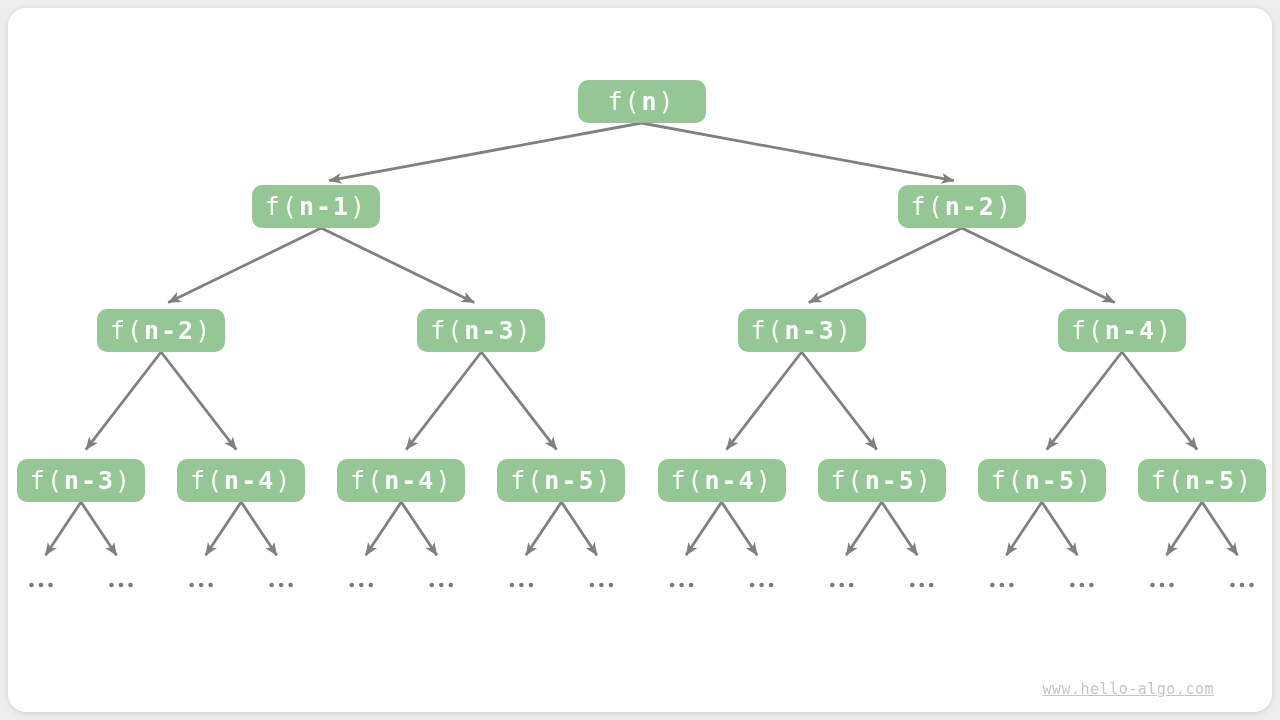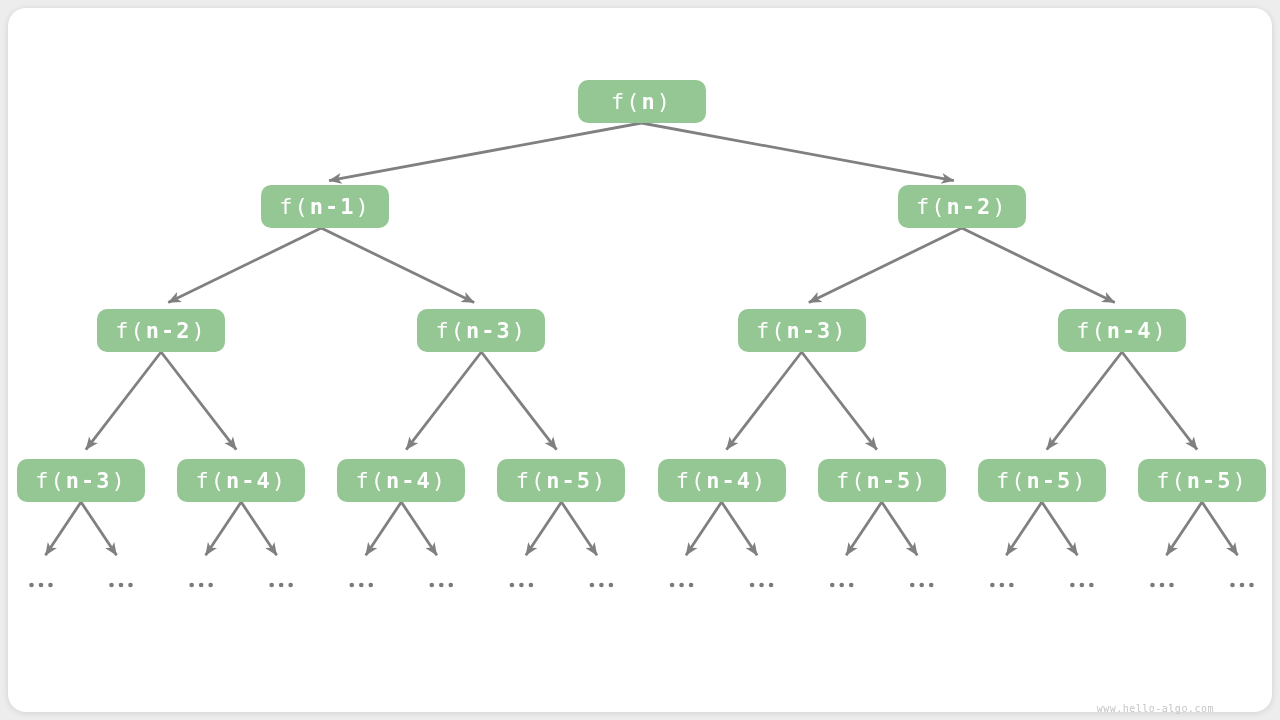--- a/index.html
+++ b/index.html
@@ -33,32 +33,33 @@
     position:absolute;left:0;top:0;width:1280px;height:720px;
     display:block;
   }
   .node{
     position:absolute;
     width:128px;height:43px;
     background:var(--node-fill);
     border-radius:10px;
     color:var(--node-text);
     display:flex;align-items:center;justify-content:center;
-    font-size:22px;
+    font-size:25px;
     letter-spacing:2px;
     white-space:nowrap;
     user-select:none;
   }
   .node .arg{font-weight:bold;}
   .watermark{
     position:absolute;
-    right:66px;bottom:6px;
-    font-size:10px;
+    right:66px;bottom:22px;
+    font-size:15px;
     letter-spacing:0.5px;
     color:var(--watermark);
+    text-decoration:underline;
   }
 </style>
 </head>
 <body>
 
 <div class="card"></div>
 
 <div class="stage">
   <svg id="edges" viewBox="0 0 1280 720" xmlns="http://www.w3.org/2000/svg">
       <defs>
@@ -174,21 +175,21 @@
       <g>
         <circle cx="1232.5" cy="585" r="2.3" fill="#7A7A7A"></circle>
         <circle cx="1242" cy="585" r="2.3" fill="#7A7A7A"></circle>
         <circle cx="1251.5" cy="585" r="2.3" fill="#7A7A7A"></circle>
       </g>
     </svg>
   <div id="nodes">
       <div class="node" style="left: 577.5px; top: 80px;">
         <span><span>f(</span><span class="arg">n</span><span>)</span></span>
       </div>
-      <div class="node" style="left: 261px; top: 185px;">
+      <div class="node" style="left: 252px; top: 185px;">
         <span><span>f(</span><span class="arg">n-1</span><span>)</span></span>
       </div>
       <div class="node" style="left: 897.786px; top: 185px;">
         <span><span>f(</span><span class="arg">n-2</span><span>)</span></span>
       </div>
       <div class="node" style="left: 97.0714px; top: 309px;">
         <span><span>f(</span><span class="arg">n-2</span><span>)</span></span>
       </div>
       <div class="node" style="left: 417.357px; top: 309px;">
         <span><span>f(</span><span class="arg">n-3</span><span>)</span></span>

